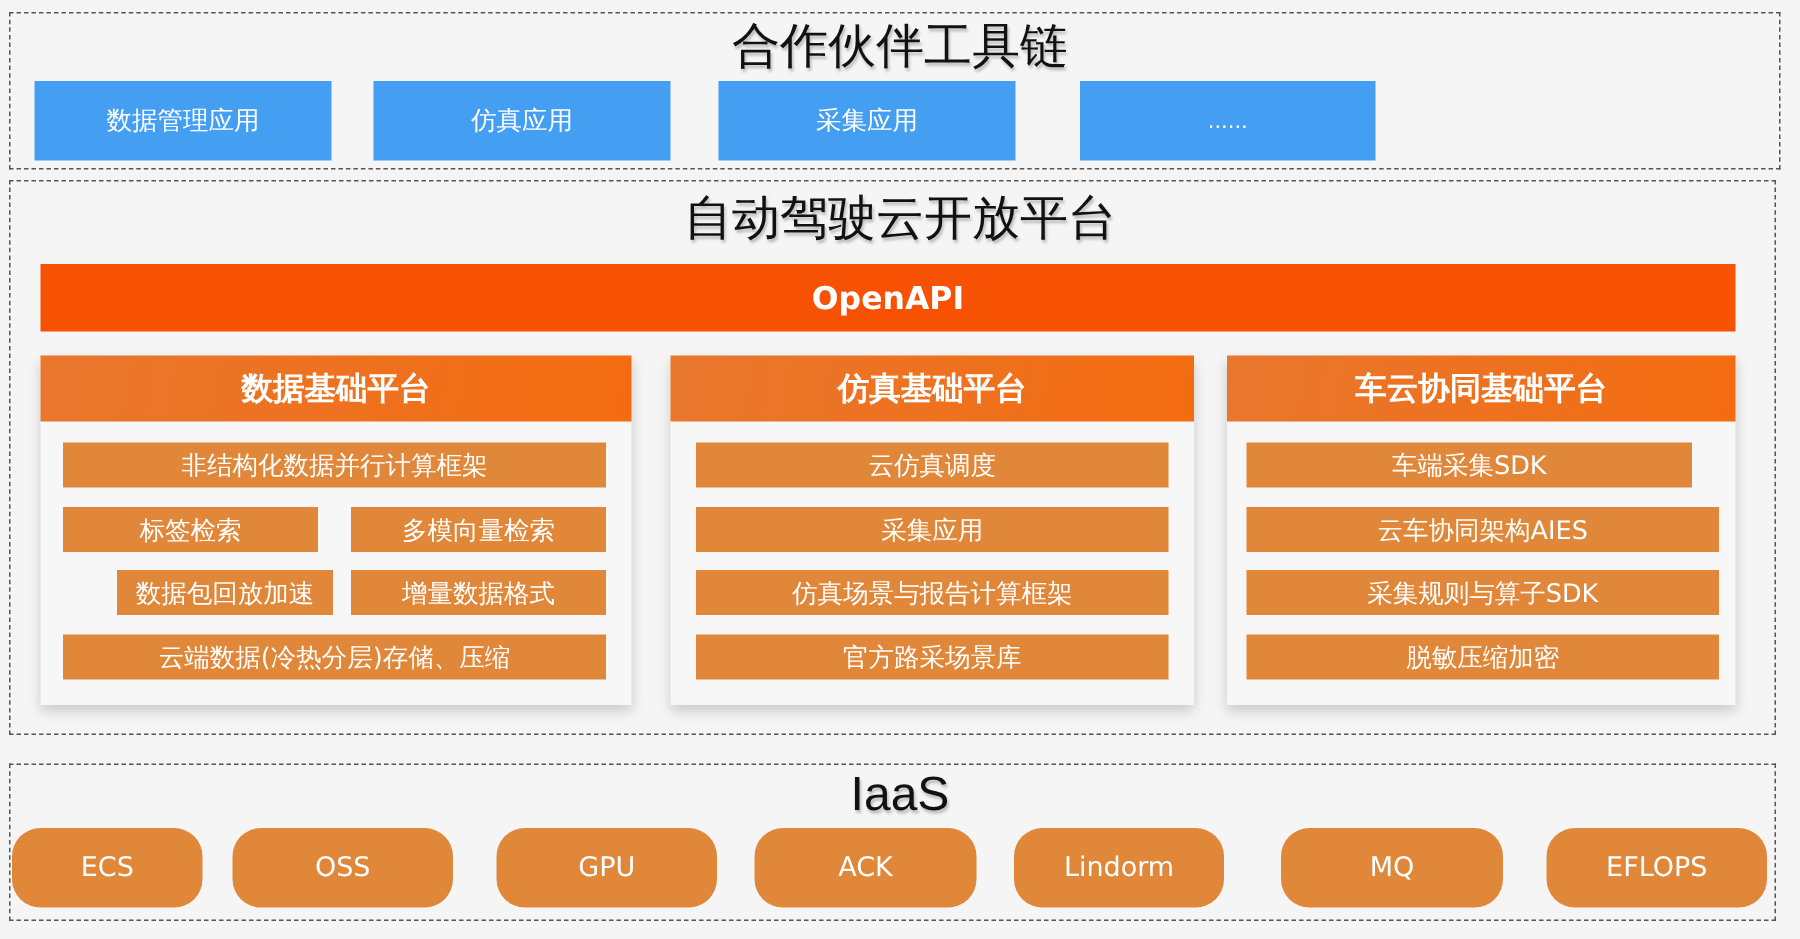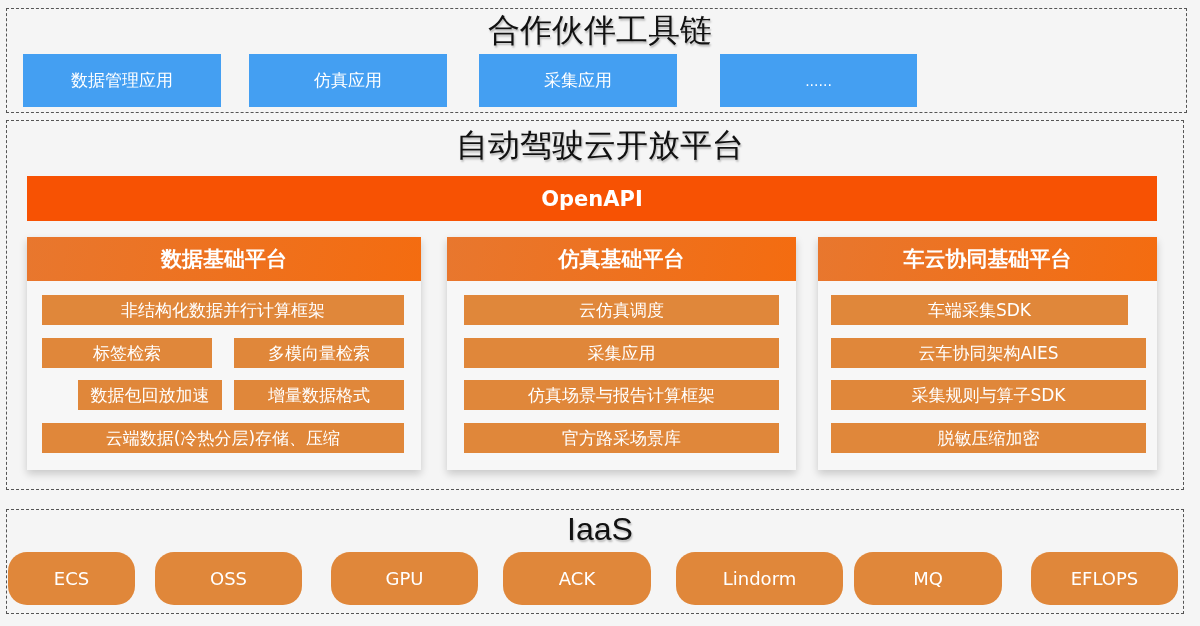--- a/index.html
+++ b/index.html
@@ -114,15 +114,15 @@
 <div class="item" style="left:831px; top:380px; width:315px;">采集规则与算子SDK</div>
 <div class="item" style="left:831px; top:423px; width:315px;">脱敏压缩加密</div>
 
 <div class="dashed" style="left:6px; top:509px; width:1178px; height:105px;">
 </div>
 <div class="section-title" style="top:514px; font-family:'Liberation Sans', sans-serif;">IaaS</div>
 <div class="iaas-box" style="left:8px; width:127px;">ECS</div>
 <div class="iaas-box" style="left:155px; width:147px;">OSS</div>
 <div class="iaas-box" style="left:331px; width:147px;">GPU</div>
 <div class="iaas-box" style="left:503px; width:148px;">ACK</div>
-<div class="iaas-box" style="left:676px; width:167px;">Lindorm</div>
+<div class="iaas-box" style="left:676px; width:140px;">Lindorm</div>
 <div class="iaas-box" style="left:854px; width:148px;">MQ</div>
 <div class="iaas-box" style="left:1031px; width:147px;">EFLOPS</div>
 
 </body></html>

